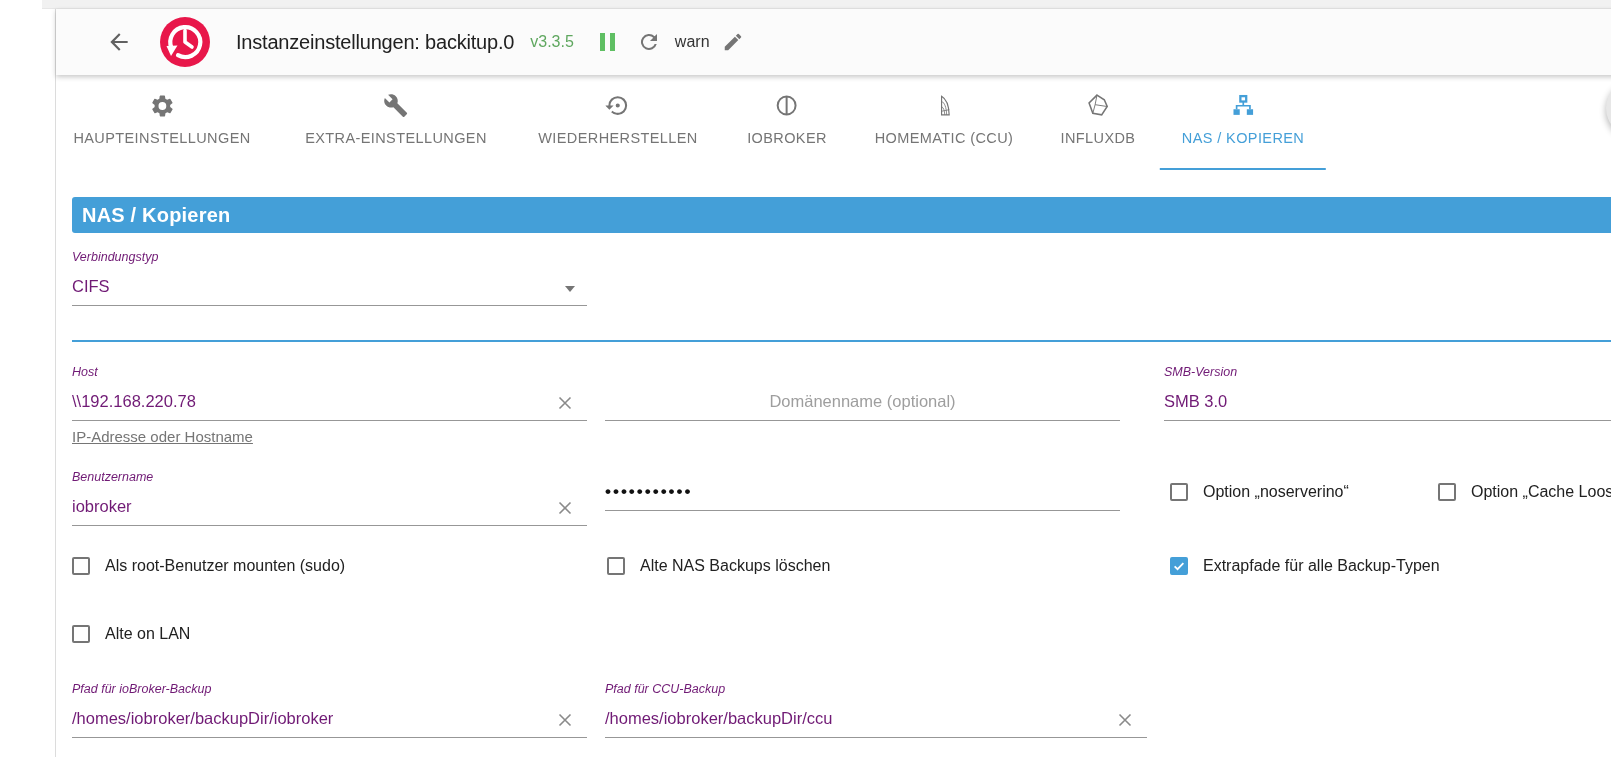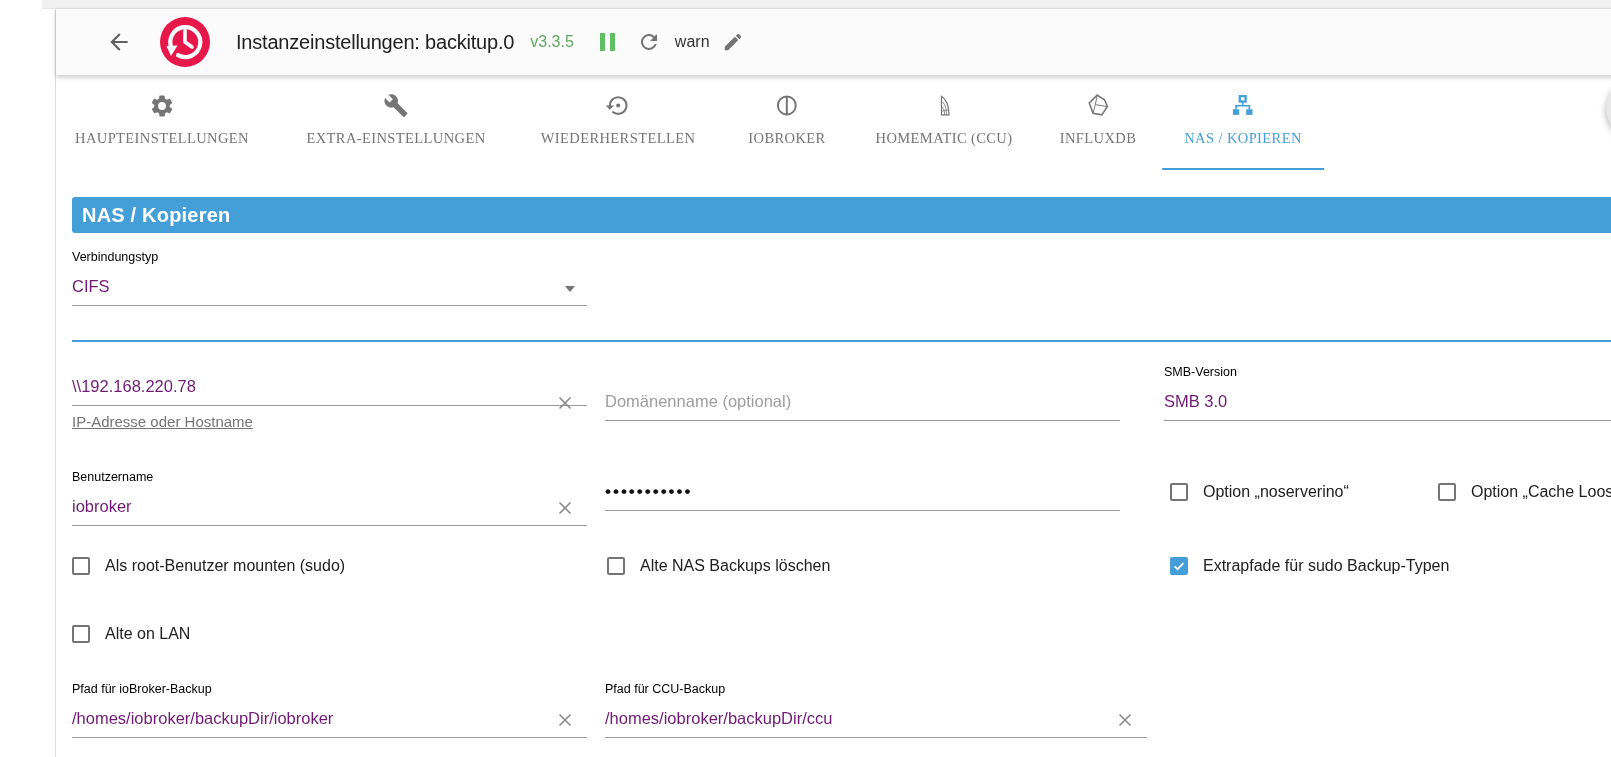--- a/index.html
+++ b/index.html
@@ -17,21 +17,21 @@
   .logo { width:50px; height:50px; margin-right:26px; flex:none; }
   .appbar-title { font-size:20px; color:#212121; letter-spacing:-0.2px; margin-right:16px; white-space:nowrap; }
   .version { font-size:16px; color:#5fa75f; margin-right:26px; }
   .pause-icon { display:flex; gap:5px; margin-right:22px; }
   .pause-icon i { display:block; width:5px; height:18px; background:#5fbf63; }
   .refresh-btn { width:24px; height:24px; margin-right:14px; cursor:pointer; }
   .loglevel { font-size:16px; color:#333; margin-right:12px; }
   .edit-btn { width:22px; height:22px; cursor:pointer; }
 
   
-  .tab { position:absolute; top:88px; height:82px; transform:translateX(-50%); text-align:center; color:#757575; cursor:pointer;font-family:Liberation Serif, serif; }
+  .tab { position:absolute; top:88px; height:82px; transform:translateX(-50%); text-align:center; color:#757575; cursor:pointer; }
   .tab .ticon { display:block; height:26px; margin:5px auto 10px; }
   .tab .ticon svg { display:block; margin:0 auto; }
   .tab .tlabel { font-size:14.5px; letter-spacing:0.4px; white-space:nowrap; }
   .tab.active { color:#449fd8; }
   .tab.active::after { content:""; position:absolute; left:-22px; right:-22px; bottom:0; height:2px; background:#449fd8; }
   .tab svg .st { stroke:#757575; fill:none; }
   .tab svg .ft { fill:#757575; }
   .tab.active svg .st { stroke:#449fd8; }
   .tab.active svg .ft { fill:#449fd8; }
 
@@ -41,23 +41,23 @@
 
   
   .section-header { position:absolute; left:30px; top:197px; width:1581px; height:36px; background:#449fd8;
                     border-radius:3px 0 0 3px; color:#fff; font-size:20px; font-weight:bold;
                     display:flex; align-items:center; padding-left:10px; letter-spacing:0.2px; }
 
   .divider { position:absolute; left:30px; top:340px; width:1581px; height:2px; background:#449fd8; }
 
   
   .field { position:absolute; }
-  .flabel { font-size:12.5px; color:#000000; height:15px; }
+  .flabel { font-size:12.5px; color:#701a75; height:15px;font-style:italic; }
   .fvalue { margin-top:12px; font-size:16.5px; color:#701a75; height:20px; white-space:nowrap; }
-  .fvalue.placeholder { color:#9e9e9e; }
+  .fvalue.placeholder { color:#9e9e9e;text-align:center; }
   .fvalue.dots { font-size:17px; letter-spacing:2px; font-weight:bold; color:#111; }
   .frule { margin-top:8px; height:1px; background:#979797; }
   .fhelper { margin-top:7px; font-size:15px; color:#757575;text-decoration:underline; }
   .clear { position:absolute; right:12px; top:28px; width:20px; height:20px; cursor:pointer; }
   .select-arrow { position:absolute; right:12px; top:36px; width:0; height:0;
                   border-left:5px solid transparent; border-right:5px solid transparent; border-top:6px solid #757575; cursor:pointer; }
 
   
   .checkbox { position:absolute; display:flex; align-items:flex-start; cursor:pointer; }
   .checkbox .box { width:18px; height:18px; border:2px solid #757575; border-radius:2px; flex:none;
@@ -185,20 +185,21 @@
   <div class="field" style="left:30px; top:250px; width:515px">
     <div class="flabel">Verbindungstyp</div>
     <div class="fvalue">CIFS</div>
     <span class="select-arrow"></span>
     <div class="frule"></div>
   </div>
 
   <div class="divider"></div>
 
   <div class="field" style="left:30px; top:365px; width:515px">
+    <div class="flabel">Host</div>
     <div class="fvalue">\\192.168.220.78</div>
     <span class="clear">
       <svg viewBox="0 0 20 20" width="20" height="20">
           <path d="M4.5 4.5 L15.5 15.5 M15.5 4.5 L4.5 15.5" stroke="#8a8a8a" stroke-width="1.6"></path>
         </svg>
     </span>
     <div class="frule"></div>
     <div class="fhelper">IP-Adresse oder Hostname</div>
   </div>
 
@@ -246,21 +247,21 @@
   <div class="checkbox" style="left:565px; top:557px">
     <span class="box"></span>
     <span class="cblabel">Alte NAS Backups löschen</span>
   </div>
   <div class="checkbox checked" style="left:1128px; top:557px">
     <span class="box">
         <svg viewBox="0 0 24 24" width="14" height="14">
           <path d="M4.5 12.5 l5 5 L19.5 7" stroke="#fff" stroke-width="3" fill="none"></path>
         </svg>
       </span>
-    <span class="cblabel">Extrapfade für sudo Backup-Typen</span>
+    <span class="cblabel">Extrapfade für alle Backup-Typen</span>
   </div>
 
   <div class="checkbox" style="left:30px; top:625px">
     <span class="box"></span>
     <span class="cblabel">Alte on LAN</span>
   </div>
 
   <div class="field" style="left:30px; top:682px; width:515px">
     <div class="flabel">Pfad für ioBroker-Backup</div>
     <div class="fvalue">/homes/iobroker/backupDir/iobroker</div>

